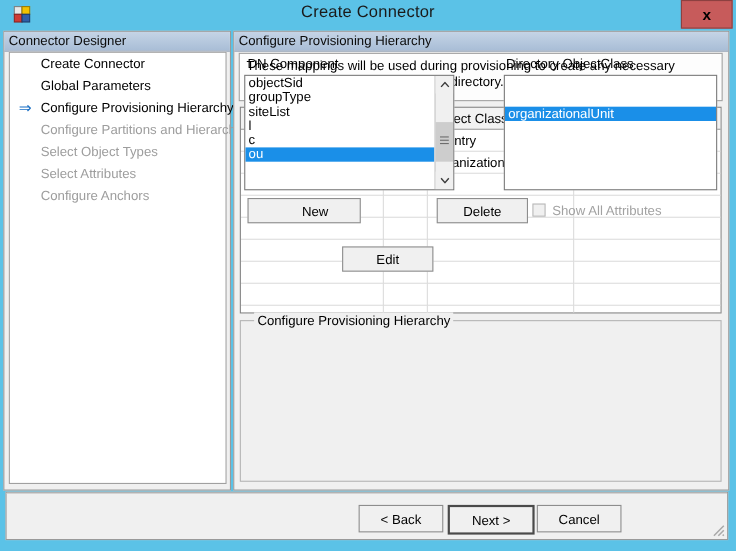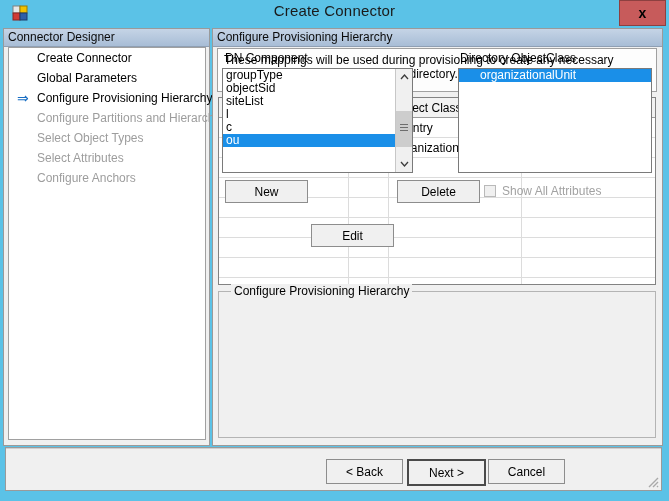--- a/index.html
+++ b/index.html
@@ -79,35 +79,35 @@
   #dn-label{left:224px;top:282px;}
   #oc-label{left:459px;top:282px;}
   .listbox{
     position:absolute;background:#fff;border:1px solid #7a7a7a;box-sizing:border-box;overflow:hidden;
   }
   #dn-list{left:221px;top:299px;width:191px;height:105px;}
   #dn-list-inner{position:absolute;left:0;top:0;right:17px;top:0;bottom:0;}
   .lb-item{height:13px;line-height:13px;font-size:12px;padding-left:3px;color:#000;white-space:nowrap;cursor:default;}
   .lb-item.sel{background:#1a8fe8;color:#fff;}
   #oc-list{left:457px;top:299px;width:194px;height:105px;}
-  .lb-item-wide{height:13px;line-height:13px;font-size:12px;padding-left:21px;white-space:nowrap;cursor:default;}
+  .lb-item-wide{height:13px;line-height:13px;font-size:12px;padding-left:3px;white-space:nowrap;cursor:default;margin-top:28px;}
   
   #dn-scroll{position:absolute;right:0;top:0;width:16px;height:100%;background:#f0f0f0;border-left:1px solid #c7c7c7;}
   .sb-btn{position:absolute;left:0;width:16px;height:16px;background:#f0f0f0;display:flex;align-items:center;justify-content:center;font-size:9px;color:#505050;cursor:pointer;}
   #sb-up{top:0;}
   #sb-down{bottom:0;}
   #sb-thumb{position:absolute;left:0;top:42px;width:16px;height:36px;background:#cdcdcd;cursor:pointer;}
   #sb-grip{position:absolute;left:4px;top:13px;width:8px;height:9px;}
   #sb-grip div{height:1px;background:#6d6d6d;margin-bottom:2px;}
   
   .btn{
     position:absolute;background:#f0f0f0;border:1px solid #8d8d8d;
     font-size:12px;color:#000;display:flex;align-items:center;justify-content:center;cursor:pointer;
   }
-  #btn-new{left:224px;top:411px;width:81px;height:21px;}
+  #btn-new{left:224px;top:411px;width:81px;height:21px;padding-left:20px;}
   #btn-edit{left:310px;top:411px;width:81px;height:21px;}
   #btn-delete{left:396px;top:411px;width:81px;height:21px;}
   #showall-box{position:absolute;left:483px;top:416px;width:12px;height:12px;background:#f0f0f0;border:1px solid #b9b9b9;box-sizing:border-box;}
   #showall-label{position:absolute;left:501px;top:415px;}
   
   #bottom{position:absolute;left:5px;top:447px;width:657px;height:44px;background:#f0f0f0;border:1px solid #9a9a9a;box-sizing:border-box;}
   #bottom-sep{position:absolute;left:0;top:0;width:100%;height:1px;background:#d0d0d0;}
   .dbtn{position:absolute;top:11px;width:75px;height:23px;background:#f0f0f0;border:1px solid #8d8d8d;font-size:12px;display:flex;align-items:center;justify-content:center;cursor:pointer;}
   #btn-back{left:320px;}
   #btn-next{left:401px;border:2px solid #4a4a4a;}
@@ -227,22 +227,22 @@
 
     <div id="groupbox">
       <span id="groupbox-legend">Configure Provisioning Hierarchy</span>
     </div>
 
     <span class="col-label" id="dn-label" style="position:absolute;left:12px;top:22px;">DN Component</span>
     <span class="col-label" id="oc-label" style="position:absolute;left:247px;top:22px;">Directory ObjectClass</span>
 
     <div class="listbox" id="dn-list" style="left:9px;top:39px;">
       <div id="dn-list-inner">
+          <div class="lb-item">objectSid</div>
           <div class="lb-item">groupType</div>
-          <div class="lb-item">objectSid</div>
           <div class="lb-item">siteList</div>
           <div class="lb-item">l</div>
           <div class="lb-item">c</div>
           <div class="lb-item sel">ou</div>
         </div>
       <div id="dn-scroll">
         <div class="sb-btn" id="sb-up">
           <svg width="9" height="6" viewBox="0 0 9 6">
               <path d="M1,5 L4.5,1 L8,5" fill="none" stroke="#3c3c3c" stroke-width="1.3"></path>
             </svg>

